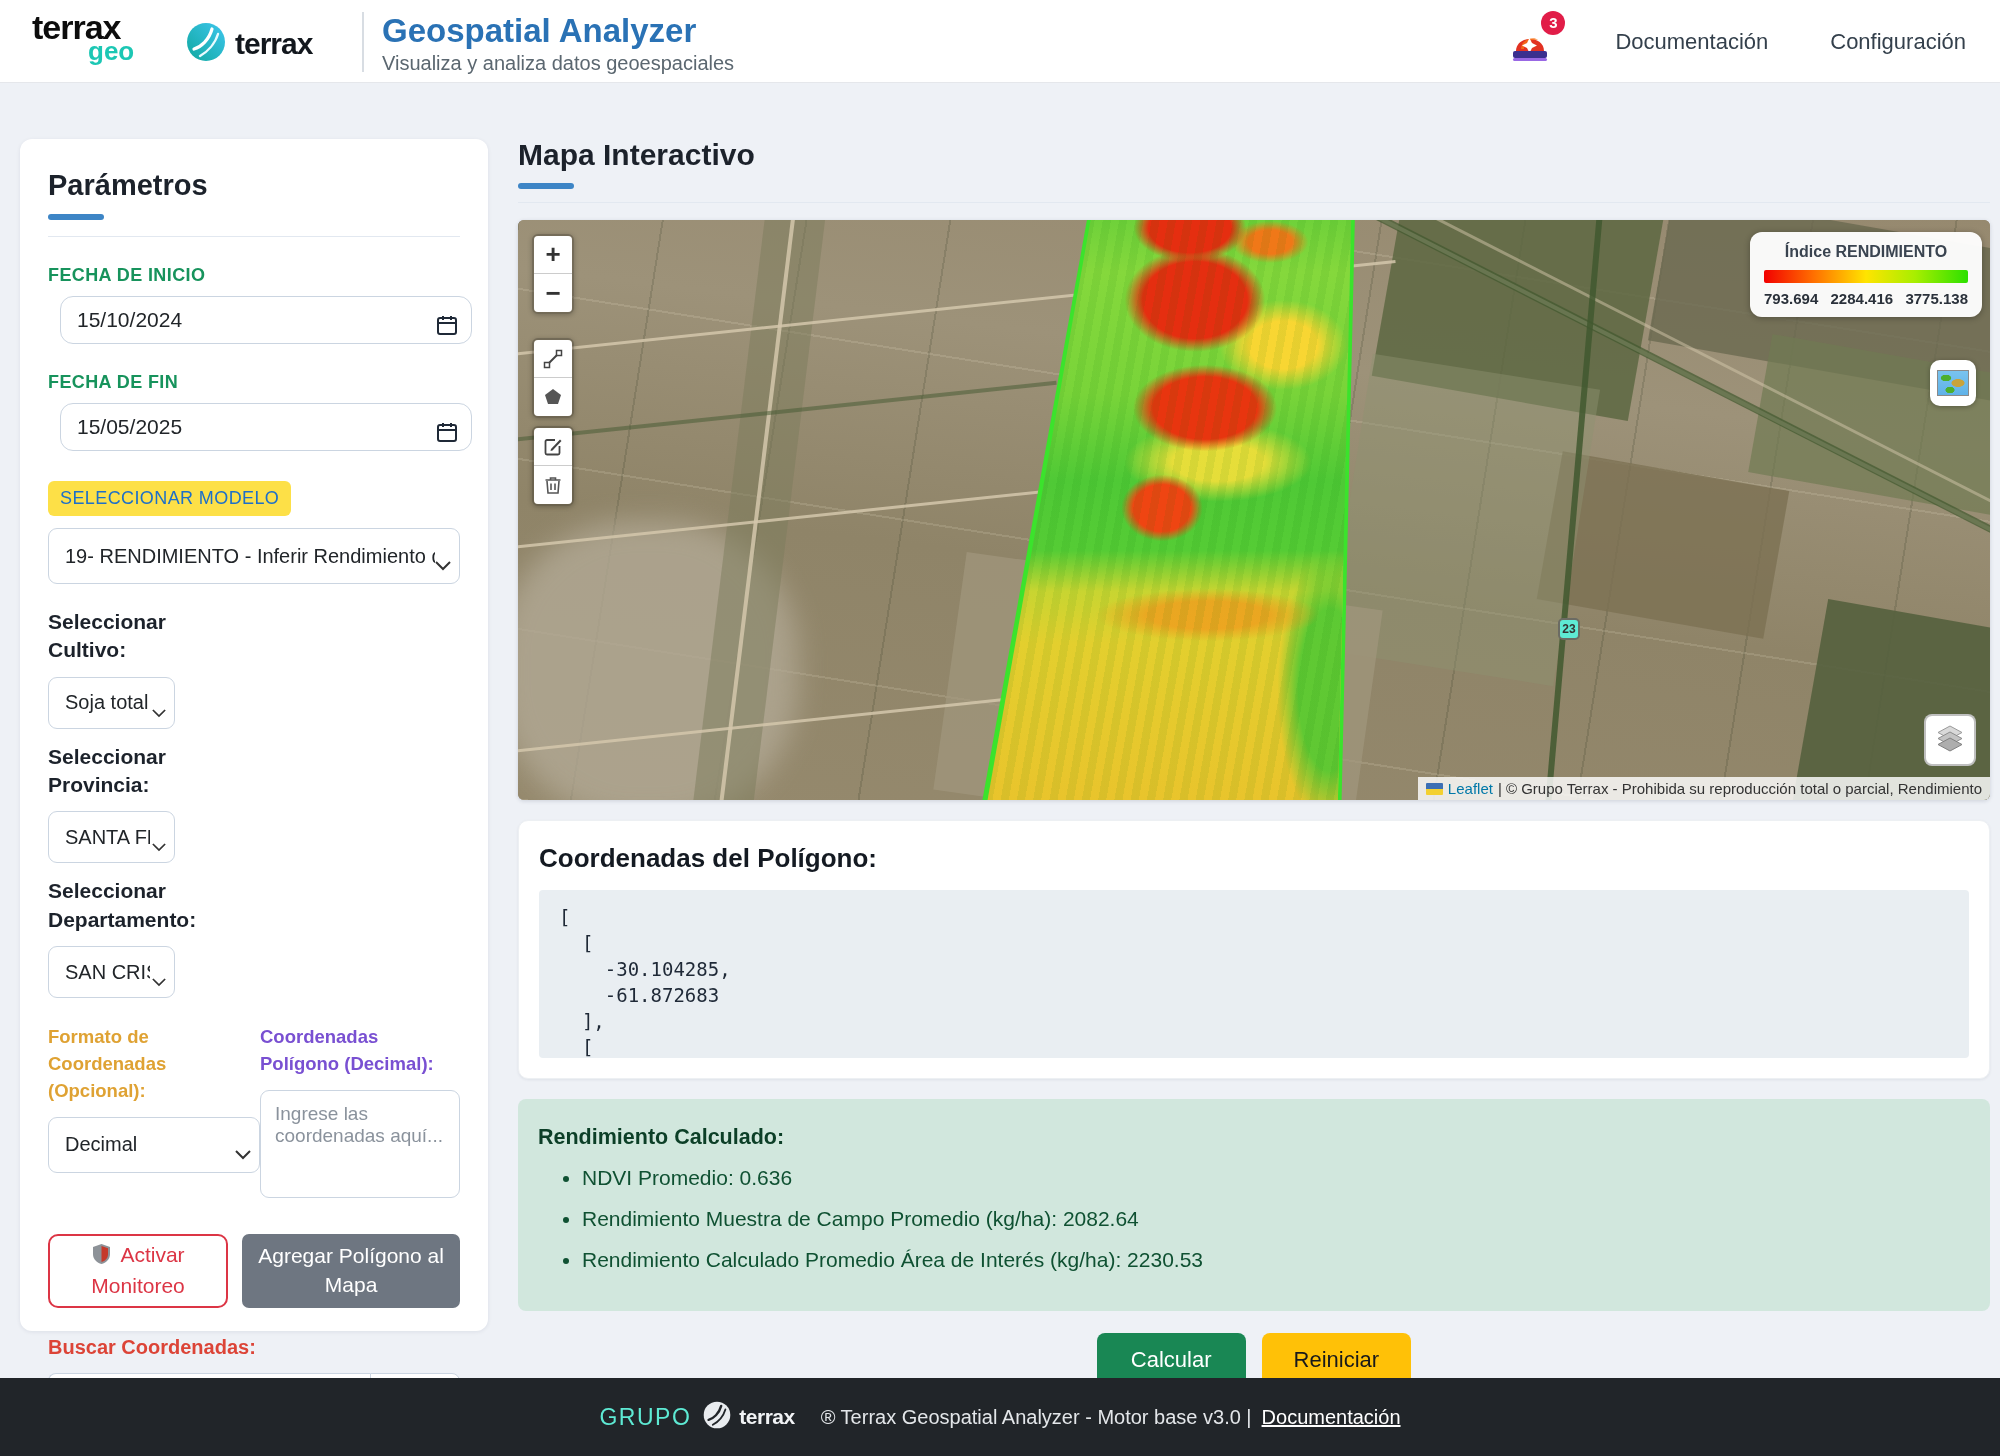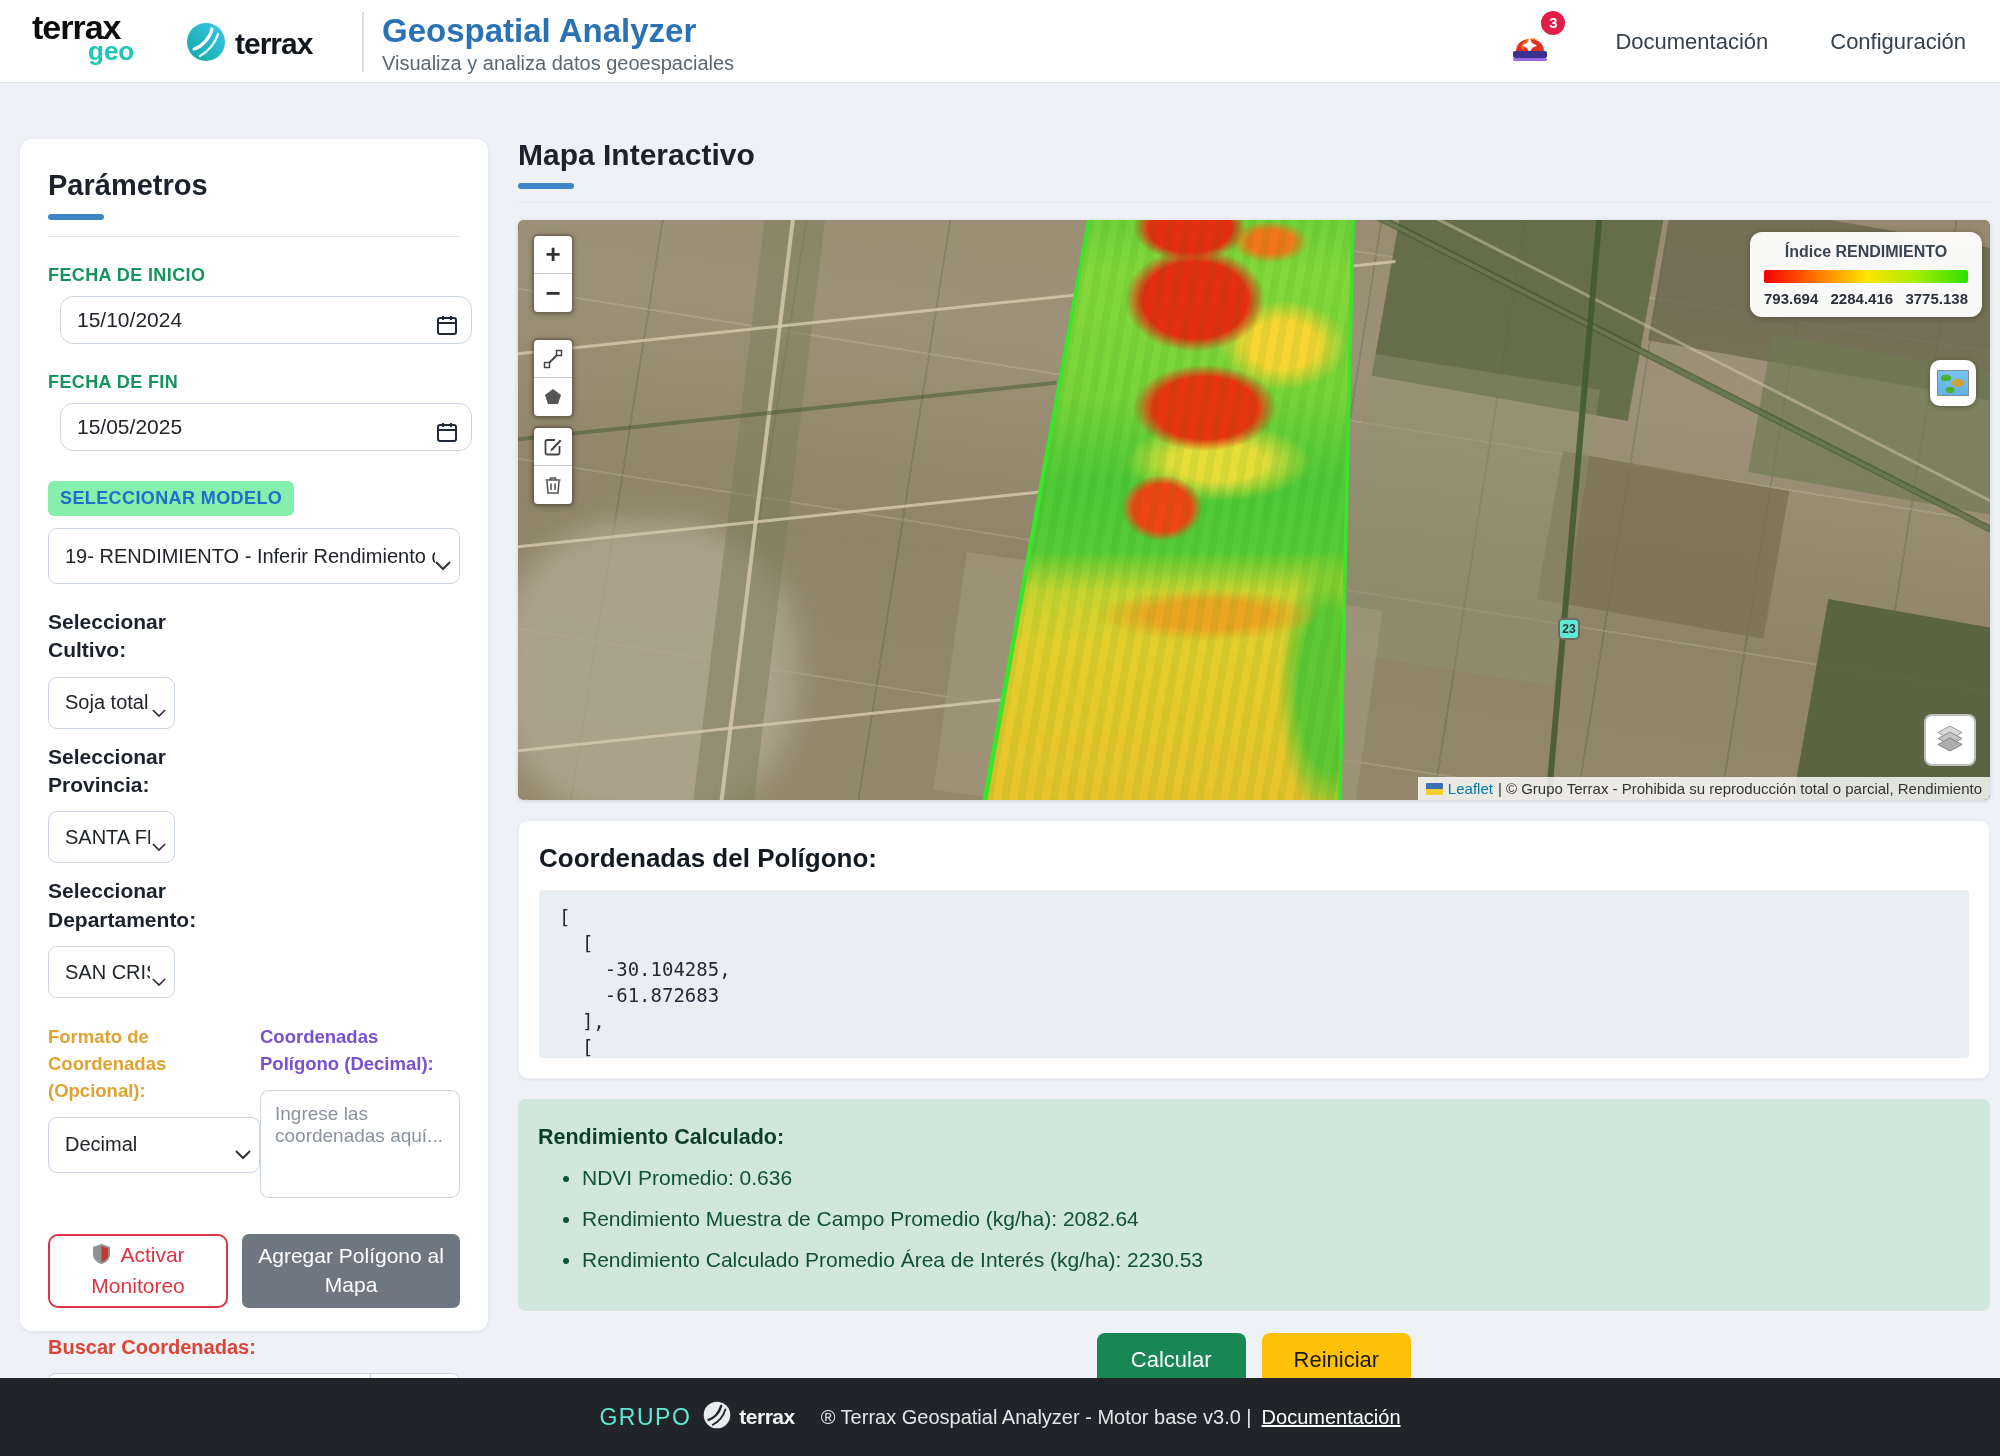--- a/index.html
+++ b/index.html
@@ -23,21 +23,21 @@
   .siren-badge { position:absolute; top:-8px; right:-12px; background:#e11d48; color:#fff; font-size:15px; font-weight:700; min-width:24px; height:24px; border-radius:12px; display:flex; align-items:center; justify-content:center; padding:0 4px; }
 
   
   .sidebar { position:absolute; left:20px; top:139px; width:468px; height:1192px; background:#fff; border-radius:12px; box-shadow:0 1px 4px rgba(15,30,60,.08); padding:30px 28px; z-index:10; }
   .panel-title { font-size:29px; font-weight:800; color:#1c222b; }
   .accent-bar { width:56px; height:6px; background:#3d85c6; border-radius:3px; margin-top:12px; }
   .panel-hr { border:none; border-top:1px solid #e2e8f0; margin-top:16px; }
   .lbl-green { margin-top:28px; font-size:18px; font-weight:700; color:#17935c; letter-spacing:.4px; }
   .inp { position:relative; margin-top:10px; width:100%; height:48px; border:1px solid #cbd5e1; border-radius:13px; background:#fff; display:flex; align-items:center; padding:0 40px 0 16px; font-size:21px; color:#212529; cursor:pointer;margin-left:12px; }
   .inp .cal { position:absolute; right:12px; top:16px; }
-  .chip-blue { display:inline-block; margin-top:30px; background:#86efac; color:#1d6fc9; font-size:18px; font-weight:700; letter-spacing:.4px; padding:7px 12px; border-radius:6px;text-align:right; }
+  .chip-blue { display:inline-block; margin-top:30px; background:#fde047; color:#1d6fc9; font-size:18px; font-weight:400; letter-spacing:.4px; padding:7px 12px; border-radius:6px;text-align:right; }
   .sel { position:relative; margin-top:12px; height:56px; border:1px solid #cbd5e1; border-radius:9px; background:#fff; display:flex; align-items:center; padding:0 24px 0 16px; font-size:20px; color:#212529; cursor:pointer; overflow:hidden; }
   .sel .txt { white-space:nowrap; overflow:hidden; }
   .sel .chev { position:absolute; right:8px; top:24px; }
   .lbl-bold { margin-top:24px; font-size:21px; font-weight:700; color:#1c222b; line-height:1.35; }
   .sel-sm { width:127px; height:52px; }
   .two-col { display:flex; margin-top:26px; }
   .col-l { width:212px; }
   .col-r { width:205px; }
   .lbl-orange { font-size:18.5px; font-weight:700; color:#dfa233; line-height:1.45; }
   .lbl-purple { font-size:18.5px; font-weight:700; color:#7950d2; line-height:1.45; }

